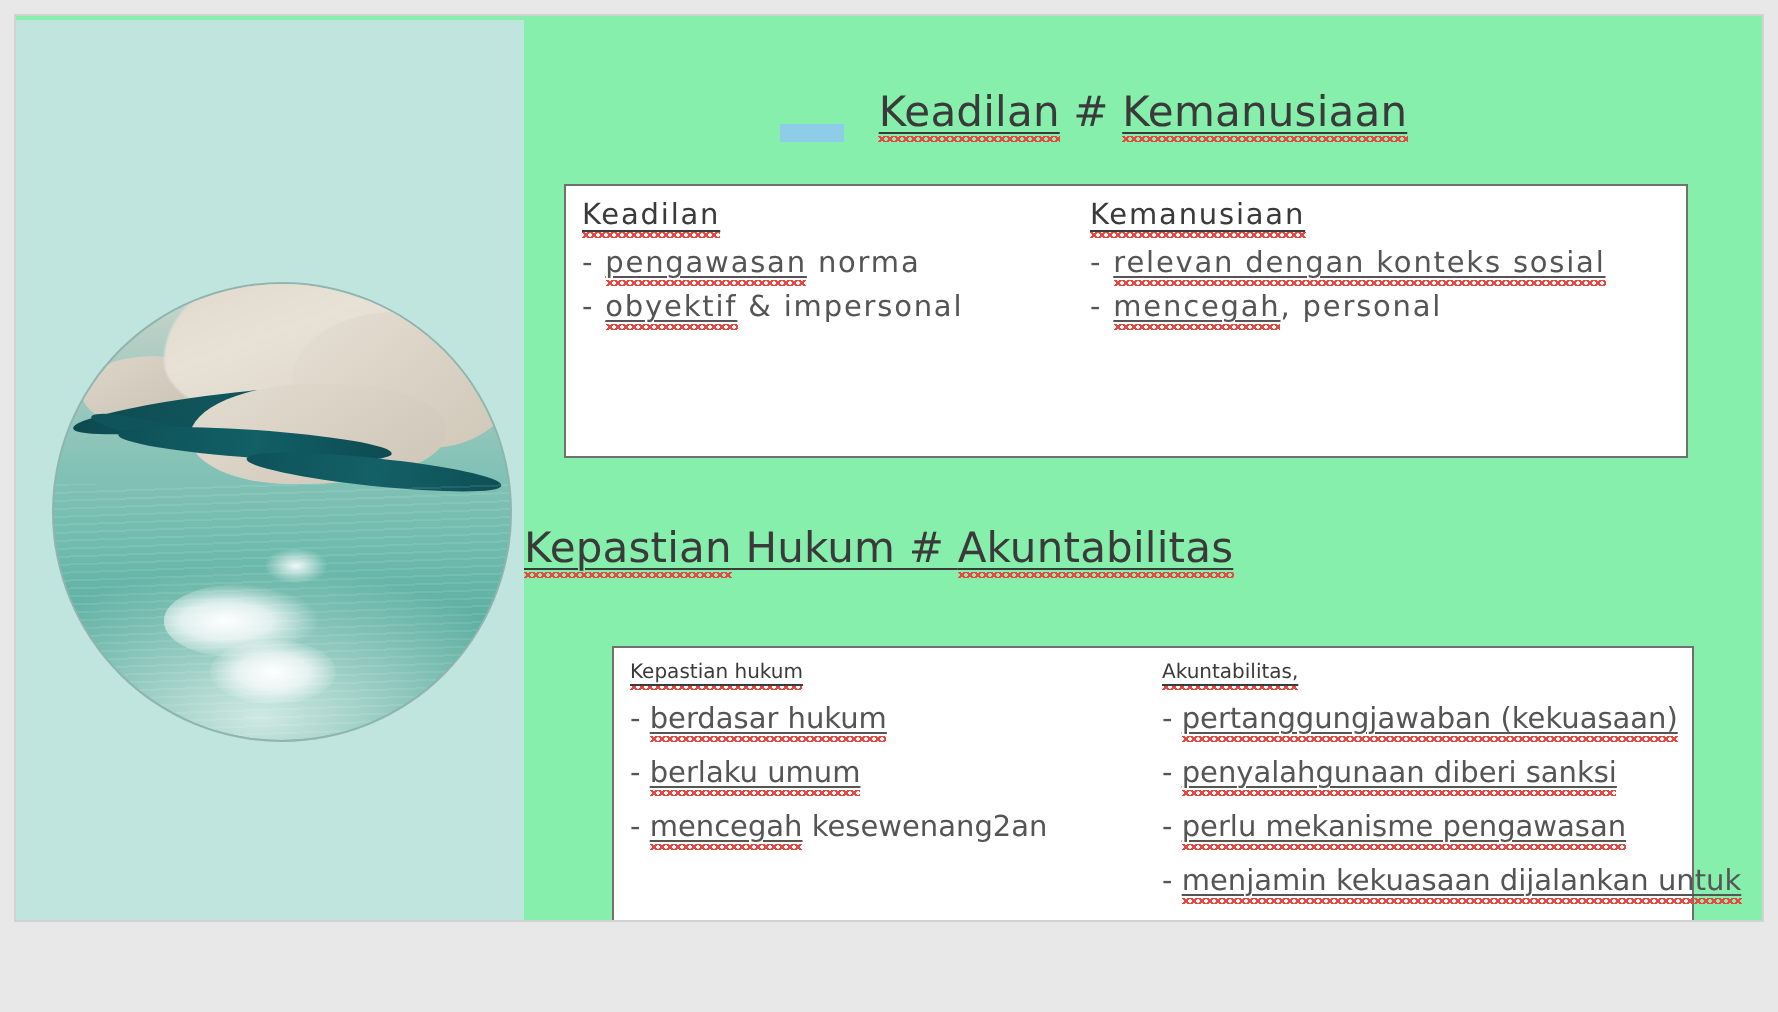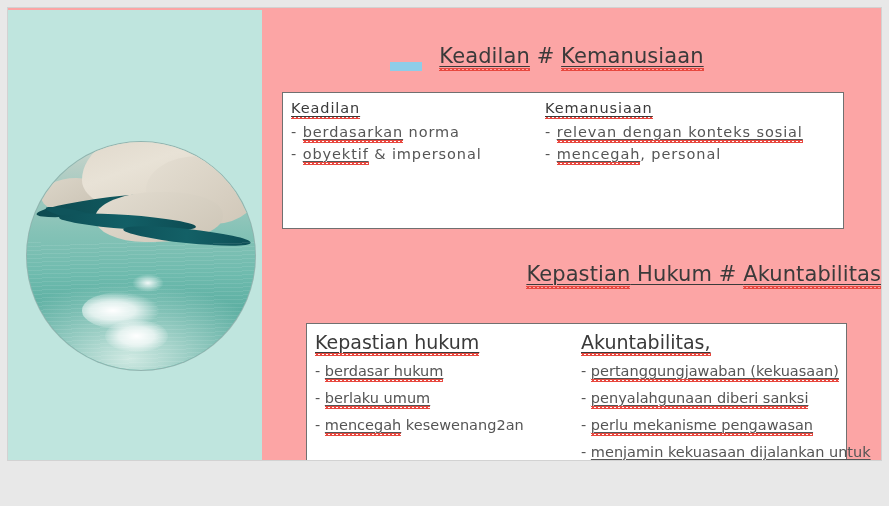--- a/index.html
+++ b/index.html
@@ -7,21 +7,21 @@
     width:889px;height:506px;overflow:hidden;
     background:#e6e6e6;
     font-family:"DejaVu Sans","Liberation Sans",sans-serif;
   }
   .slide-frame{
     position:absolute;left:0;top:0;width:889px;height:506px;
     background:#e8e8e8;
   }
   .slide{
     position:absolute;left:8px;top:8px;width:873px;height:452px;
-    background:#fca5a5;
+    background:#86efac;
     box-shadow:0 0 0 1px #d2d2d2;
     overflow:hidden;
   }
   
   .left-panel{
     position:absolute;left:0px;top:2px;width:254px;height:489px;
     background:#bfe5de;
   }
   .photo-circle{
     position:absolute;left:19px;top:132px;width:228px;height:228px;
@@ -117,21 +117,21 @@
   }
   .heading{
     position:absolute;
     color:#3a3a3a;
     font-size:21px;
     font-weight:400;
     letter-spacing:.1px;
     white-space:nowrap;
   }
   .heading-1{left:0;top:36px;width:100%;text-align:center;}
-  .heading-2{left:0;top:254px;width:100%;text-align:right;}
+  .heading-2{left:0;top:254px;width:100%;text-align:left;}
   .u-solid{
     text-decoration:underline;
     text-decoration-thickness:1px;
     text-underline-offset:3px;
   }
   .sq{
     background-image:linear-gradient(45deg,rgba(0,0,0,0) 40%,#e8483f 40%,#e8483f 60%,rgba(0,0,0,0) 60%),
                      linear-gradient(-45deg,rgba(0,0,0,0) 40%,#e8483f 40%,#e8483f 60%,rgba(0,0,0,0) 60%);
     background-size:4px 3px;
     background-repeat:repeat-x;
@@ -155,21 +155,21 @@
   .col-head{
     color:#3a3a3a;
     font-size:14.5px;
     letter-spacing:.9px;
     margin:7px 0 2px 0;
     display:inline-block;
     text-decoration:underline;
     text-decoration-thickness:1px;
     text-underline-offset:3px;
   }
-  .box-2 .col-head{letter-spacing:0;font-size:19px;}
+  .box-2 .col-head{letter-spacing:0;font-size:10px;}
   .bullet{
     color:#555555;
     font-size:14.5px;
     letter-spacing:.9px;
     line-height:22px;
     white-space:nowrap;
   }
   .box-2 .bullet{letter-spacing:0;line-height:27px;}
   .bullet .w{
     text-decoration:underline;
@@ -210,21 +210,21 @@
       <div class="title-mark"></div>
 
       <div class="heading heading-1"><span class="u-solid sq">Keadilan</span><span> # </span><span class="u-solid sq">Kemanusiaan</span></div>
 
       <div class="box box-1">
         <div class="cols">
 
           <div class="col col-l">
             <div class="col-head sq">Keadilan</div>
 
-            <div class="bullet"><span>-</span> <span class="w sq">berdasarkan</span><span class="plain"> norma</span></div>
+            <div class="bullet"><span>-</span> <span class="w sq">pengawasan</span><span class="plain"> norma</span></div>
 
 
             <div class="bullet"><span>-</span> <span class="w sq">obyektif</span><span class="plain"> &amp; impersonal</span></div>
           </div>
 
           <div class="col col-r">
             <div class="col-head sq">Kemanusiaan</div>
 
 
 

